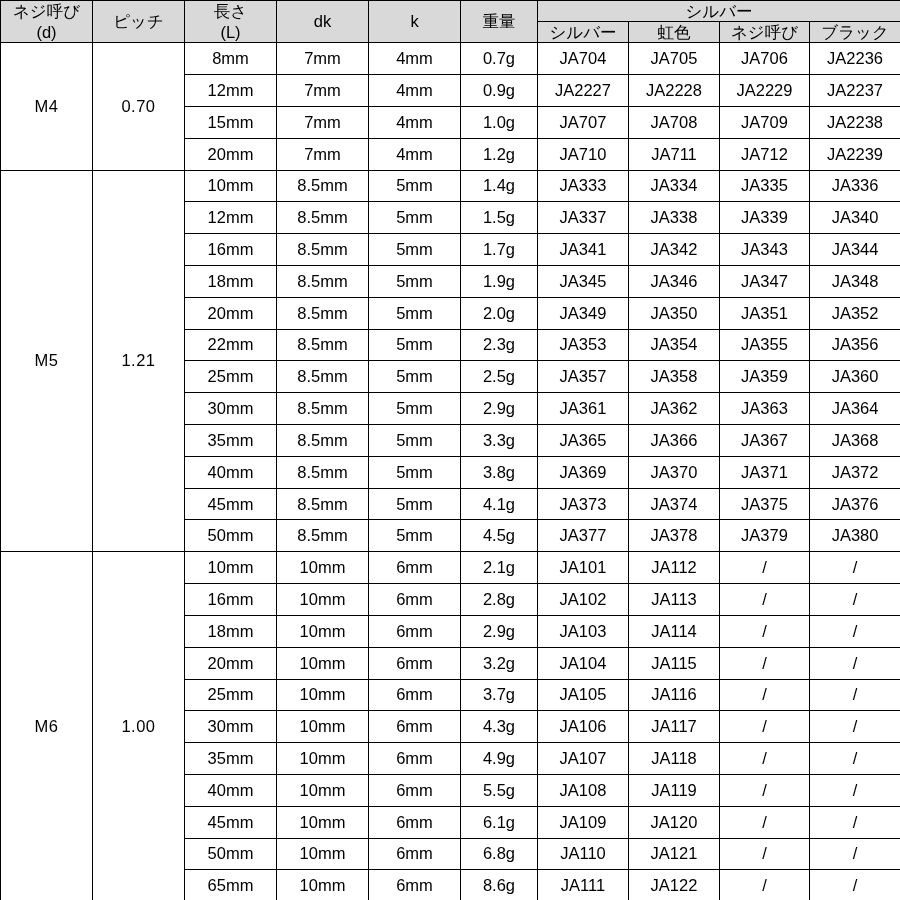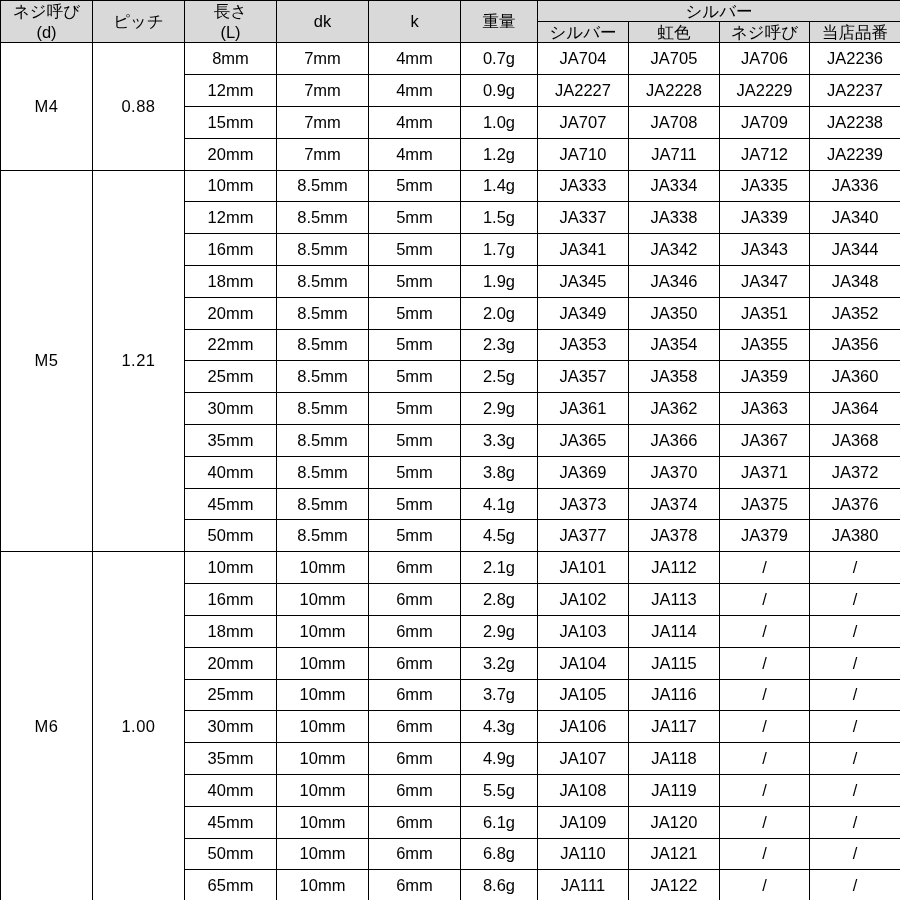--- a/index.html
+++ b/index.html
@@ -108,27 +108,27 @@
         </th>
         <th class="hdr" rowspan="2">dk</th>
         <th class="hdr" rowspan="2">k</th>
         <th class="hdr" rowspan="2">重量</th>
         <th class="hdr" colspan="4">シルバー</th>
       </tr>
       <tr>
         <th class="hdr-sub">シルバー</th>
         <th class="hdr-sub">虹色</th>
         <th class="hdr-sub">ネジ呼び</th>
-        <th class="hdr-sub">当店品番</th>
+        <th class="hdr-sub">ブラック</th>
       </tr>
     </thead>
     <tbody id="tbody">
         <tr>
           <td class="group-label" rowspan="4">M4</td>
-          <td class="pitch-label" rowspan="4">0.88</td>
+          <td class="pitch-label" rowspan="4">0.70</td>
           <td class="data-cell">8mm</td>
           <td class="data-cell">7mm</td>
           <td class="data-cell">4mm</td>
           <td class="data-cell">0.7g</td>
           <td class="code-cell">JA704</td>
           <td class="code-cell">JA705</td>
           <td class="code-cell">JA706</td>
           <td class="code-cell">JA2236</td>
         </tr>
         <tr>

